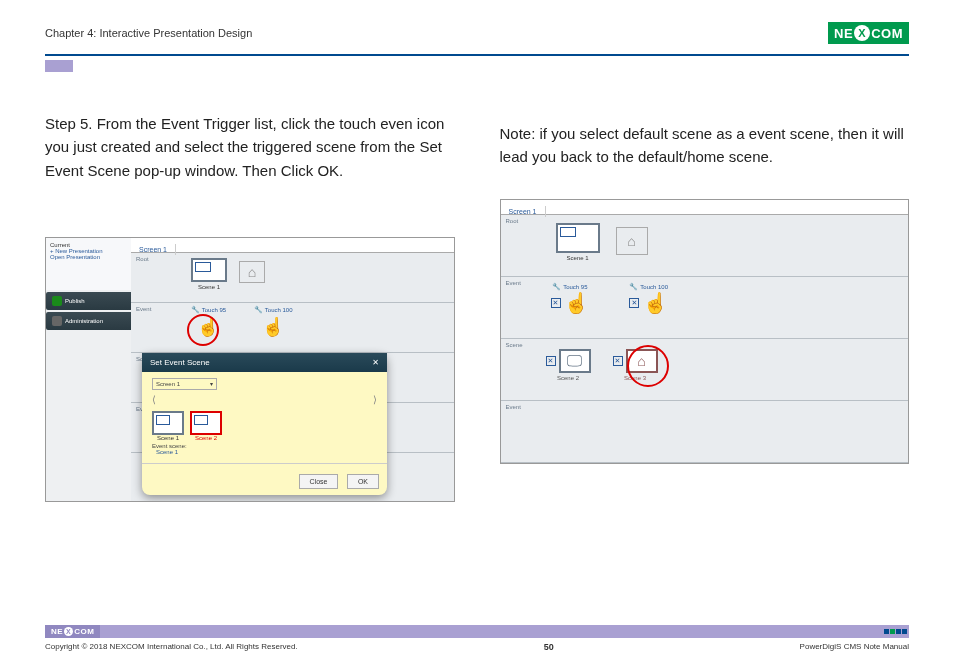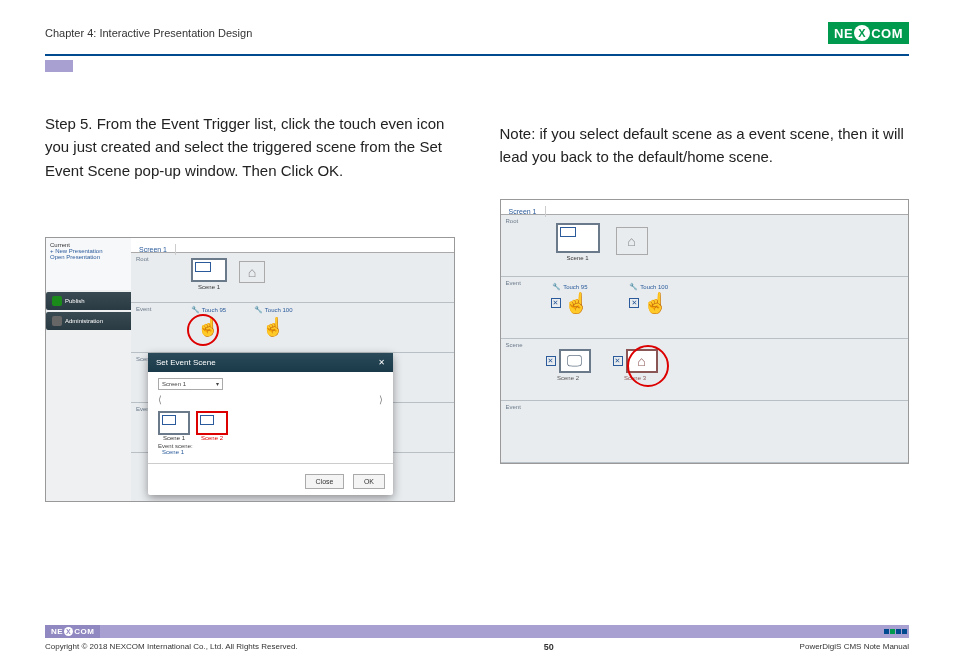--- a/index.html
+++ b/index.html
@@ -35,21 +35,21 @@
 .scene-thumb .th { width: 36px; height: 24px; background: #fff; border: 2px solid #6a7a8a; position: relative; }
 .scene-thumb .th::after { content: ""; position: absolute; top: 2px; left: 2px; width: 14px; height: 8px; border: 1px solid #2a5a9a; }
 .scene-thumb .lbl { font-size: 6px; color: #333; margin-top: 2px; }
 .home-thumb { position: absolute; top: 8px; left: 108px; width: 26px; height: 22px; border: 1px solid #aaa; display: flex; align-items: center; justify-content: center; color: #888; font-size: 14px; }
 .touch-icons { position: absolute; left: 60px; top: 3px; display: flex; gap: 28px; }
 .touch-icons .ti { display: flex; flex-direction: column; align-items: center; font-size: 6px; color: #2a5a9a; }
 .touch-icons .hand { font-size: 18px; margin-top: 2px; color: #aa5555; }
 .red-circle { position: absolute; width: 32px; height: 32px; border: 2px solid #d00; border-radius: 50%; }
 
 
-.popup { position: absolute; left: 102px; top: 115px; width: 245px; background: #ffffff; box-shadow: 0 3px 10px rgba(0,0,0,0.4); border-radius: 2px; }
+.popup { position: absolute; left: 96px; top: 115px; width: 245px; background: #fef9c3; box-shadow: 0 3px 10px rgba(0,0,0,0.4); border-radius: 8px; }
 .popup .titlebar { background: linear-gradient(#2a4a5a,#1a3a4a); color: #fff; font-size: 8px; padding: 5px 8px; display: flex; justify-content: space-between; }
 .popup .titlebar .x-close { color: #fff; }
 .popup .body { padding: 6px 10px 8px 10px; }
 .popup .drop { width: 65px; height: 12px; border: 1px solid #aaa; font-size: 6px; padding: 0 3px; display: flex; align-items: center; justify-content: space-between; color: #444; }
 .popup .nav { display: flex; justify-content: space-between; margin-top: 4px; font-size: 10px; color: #888; }
 .popup .thumbs { display: flex; gap: 6px; margin: 6px 0 2px 0; }
 .popup .thumbs .pth { display: flex; flex-direction: column; align-items: center; }
 .popup .thumbs .pbox { width: 32px; height: 24px; border: 2px solid #6a7a8a; background: #fff; position: relative; }
 .popup .thumbs .pbox::after { content: ""; position: absolute; top: 2px; left: 2px; width: 12px; height: 8px; border: 1px solid #2a5a9a; }
 .popup .thumbs .pth.sel .pbox { border-color: #d00; }

